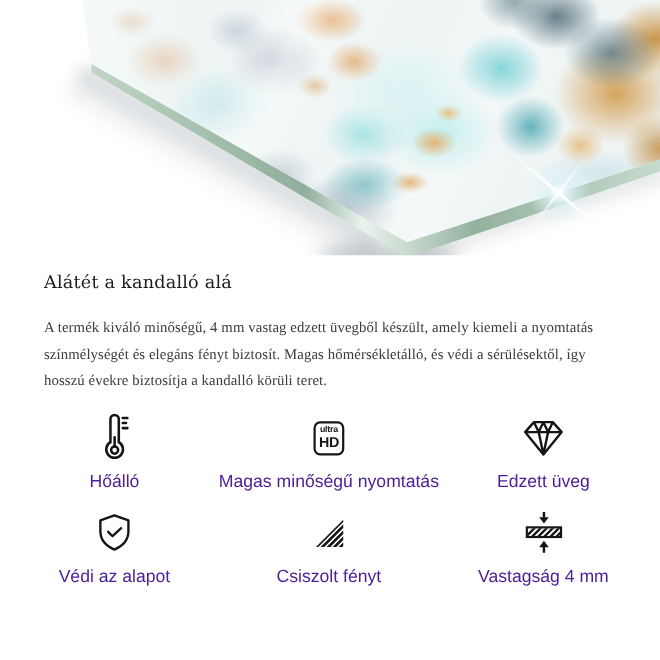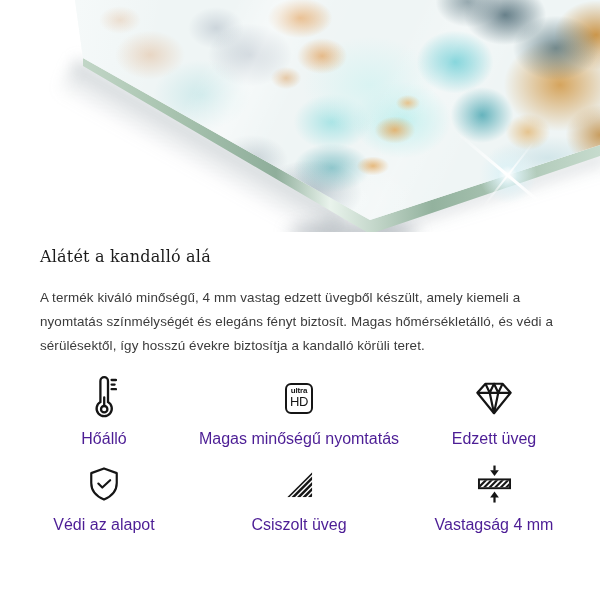--- a/index.html
+++ b/index.html
@@ -103,40 +103,40 @@
   
   .title {
     margin:8px 40px 0 40px;
     font-family:"DejaVu Serif","Liberation Serif",serif;
     font-weight:400; font-size:16px; line-height:33px;
     color:#1b1b1b; letter-spacing:.2px;
   }
   .title span { display:block; }
   .desc {
     margin:13px 40px 0 40px; width:524px;
-    font-size:13.4px; line-height:24px; color:#3b3b3b; letter-spacing:.1px;
+    font-size:13.4px; line-height:24px; color:#3b3b3b; letter-spacing:.1px;font-family:Liberation Serif, serif;
   }
 
   
   .features {
     margin-top:16px; width:598px;
     display:grid; grid-template-columns:208px 182px 208px; row-gap:12px;
   }
   .feature { display:flex; flex-direction:column; align-items:center; }
   .feature-icon { height:48px; display:flex; align-items:center; justify-content:center; }
   .feature-label { margin-top:8px; font-size:16px; color:#4c1d95; white-space:nowrap; }
 
   .icon-stroke { stroke:#151515; stroke-width:2.3; fill:none; }
   .hd-badge {
     width:28px; height:31px; border:2.3px solid #151515; border-radius:6px;
     display:flex; flex-direction:column; align-items:center; justify-content:center;
     color:#151515;
   }
   .hd-top { font-size:8px; font-weight:700; line-height:1; letter-spacing:-.2px; }
-  .hd-bottom { font-size:13px; font-weight:400; line-height:1.05; letter-spacing:-.4px; }
+  .hd-bottom { font-size:13px; font-weight:700; line-height:1.05; letter-spacing:-.4px; }
 </style>
 </head>
 <body>
 
 <div class="hero">
   <div class="shadow-left"></div>
   <div class="shadow-right"></div>
   <div class="shadow-corner"></div>
   <div class="glass-edge"></div>
   <div class="glass-face"></div>
@@ -208,21 +208,21 @@
           </defs>
         <g clip-path="url(#triClip)" stroke="#151515" stroke-width="2.7">
           <line x1="3" y1="32" x2="32" y2="3"></line>
           <line x1="9" y1="32" x2="32" y2="9"></line>
           <line x1="15" y1="32" x2="32" y2="15"></line>
           <line x1="21" y1="32" x2="32" y2="21"></line>
           <line x1="27" y1="32" x2="32" y2="27"></line>
         </g>
       </svg>
     </div>
-    <div class="feature-label">Csiszolt üveg</div>
+    <div class="feature-label">Csiszolt fényt</div>
   </div>
 
   <div class="feature">
     <div class="feature-icon">
       <svg width="37" height="41" viewBox="0 0 40 44">
         <line x1="20" y1="1.5" x2="20" y2="7" stroke="#151515" stroke-width="2.4"></line>
         <polygon points="15.3,6.5 24.7,6.5 20,12.8" fill="#151515"></polygon>
         <rect x="3.2" y="16.5" width="33.6" height="9.5" fill="#ffffff" stroke="#151515" stroke-width="2.1"></rect>
         <defs>
             <clipPath id="barClip">

